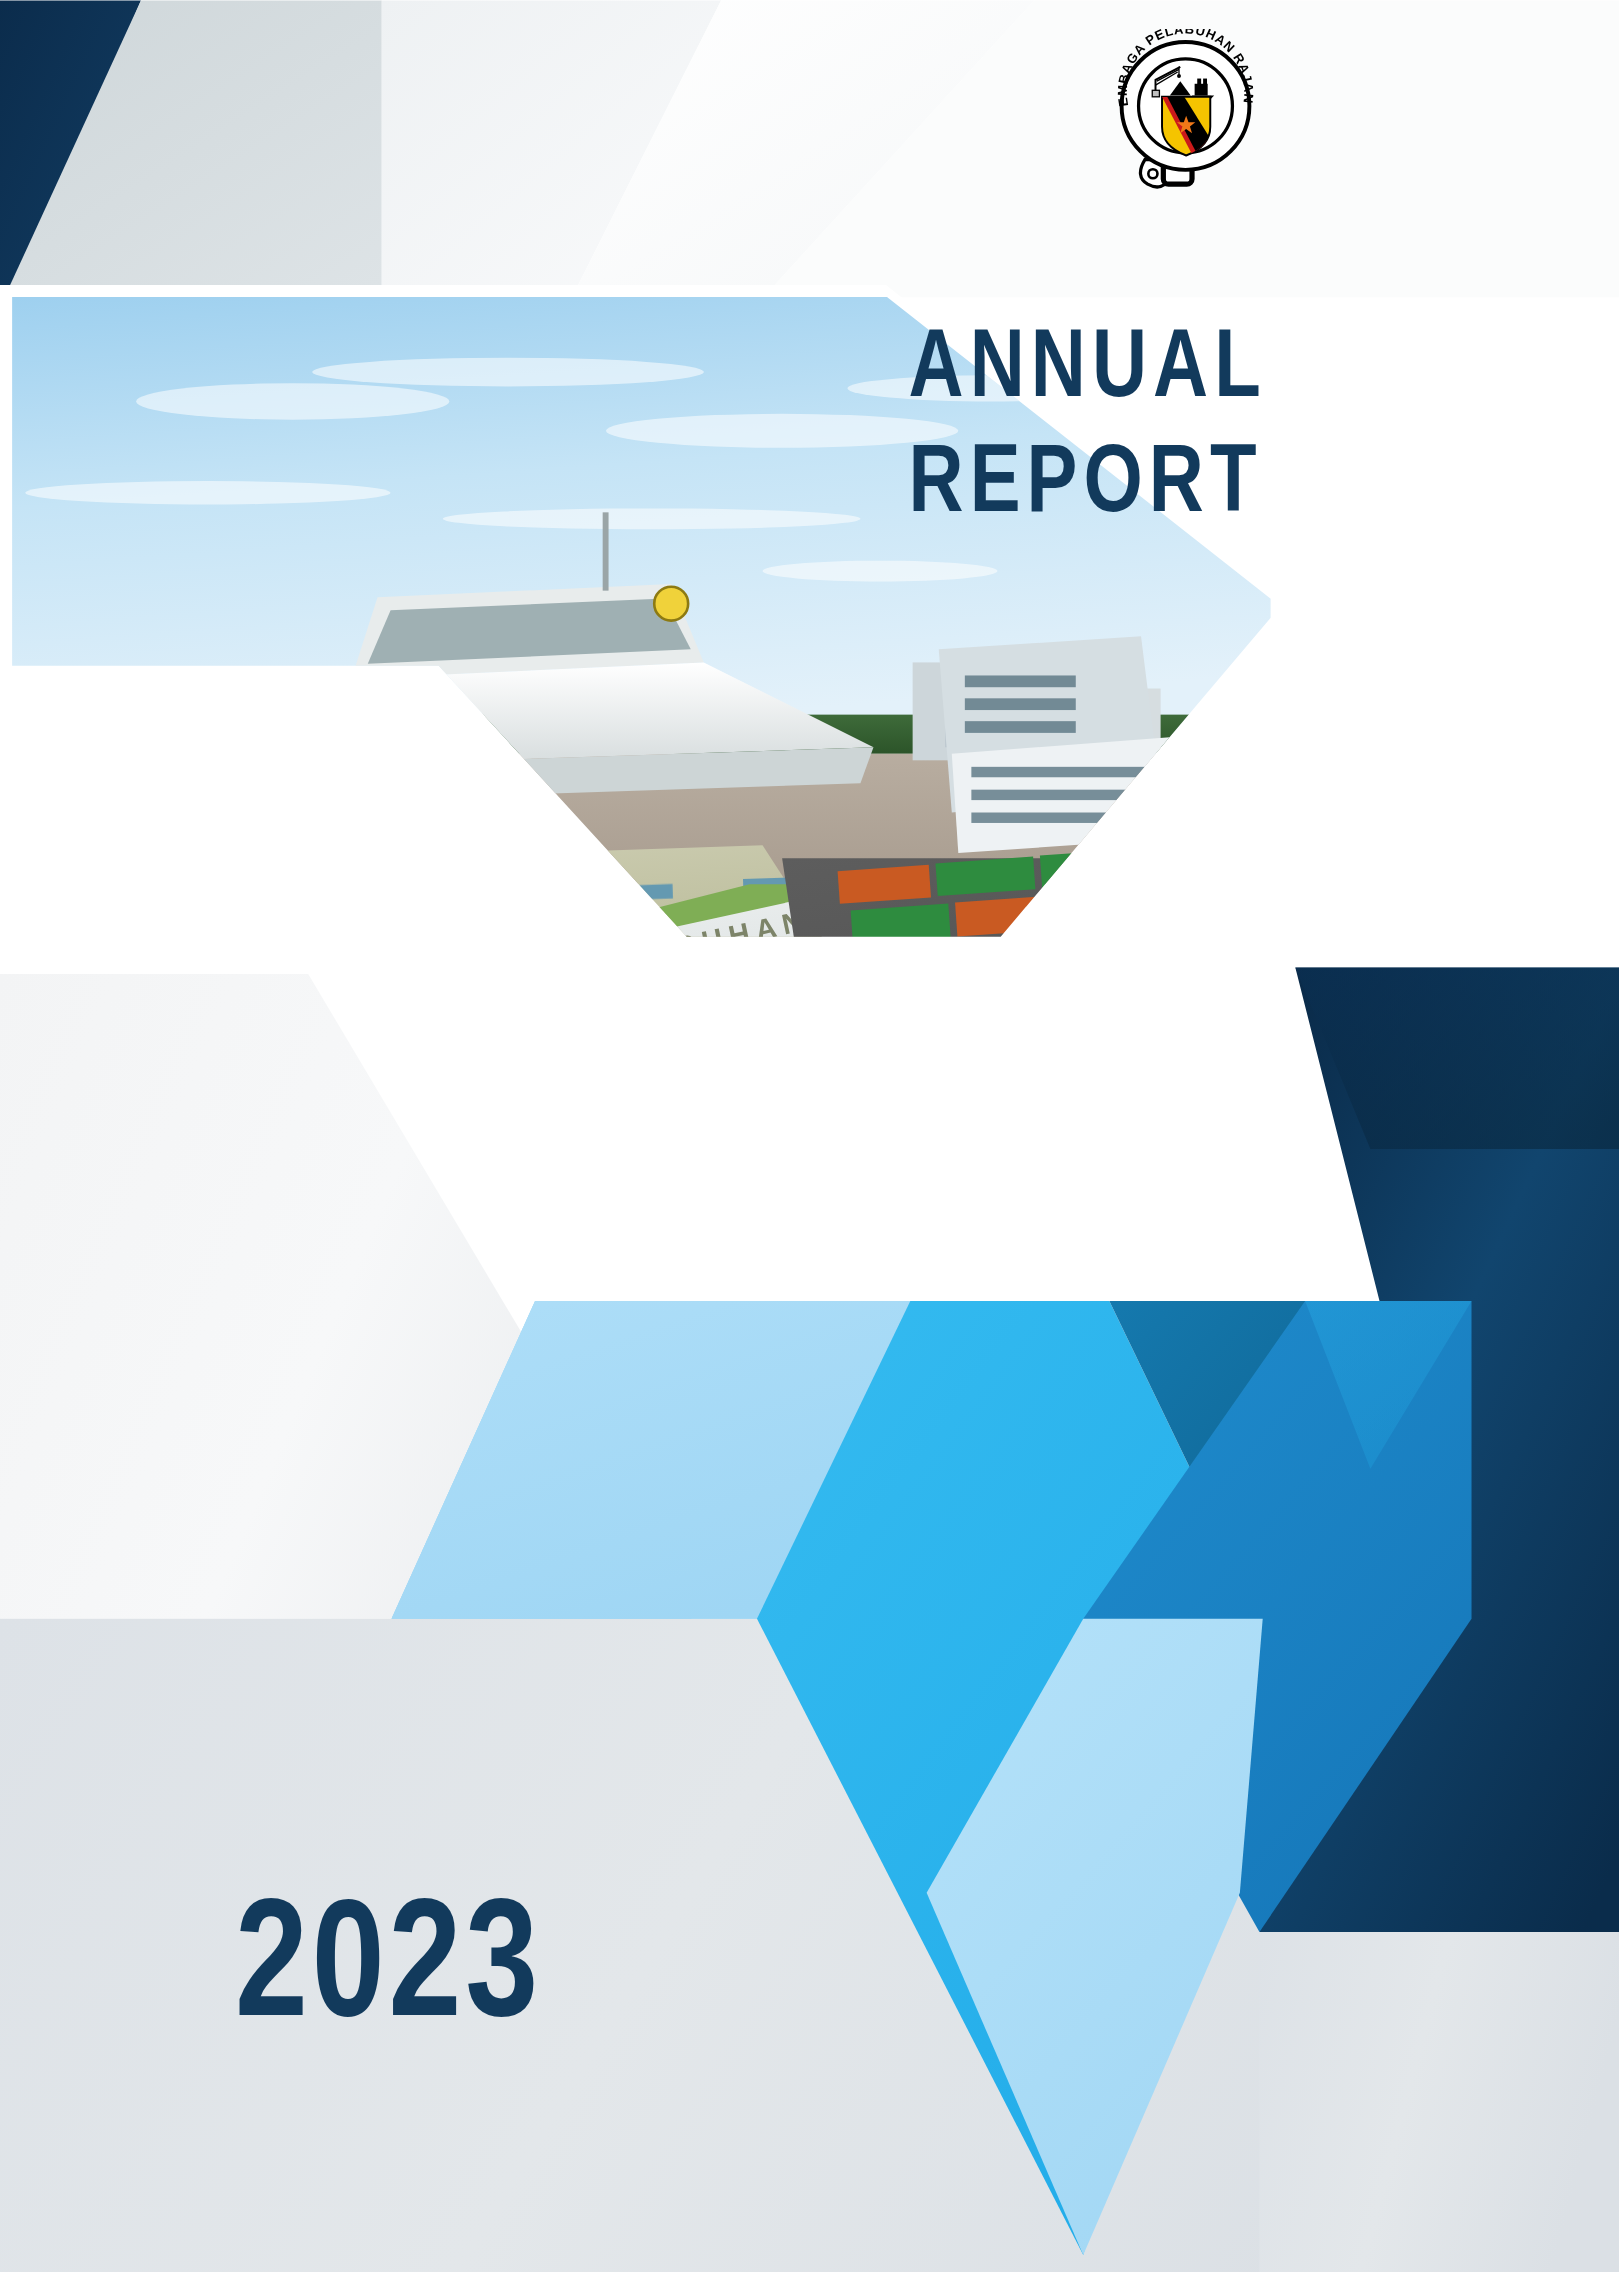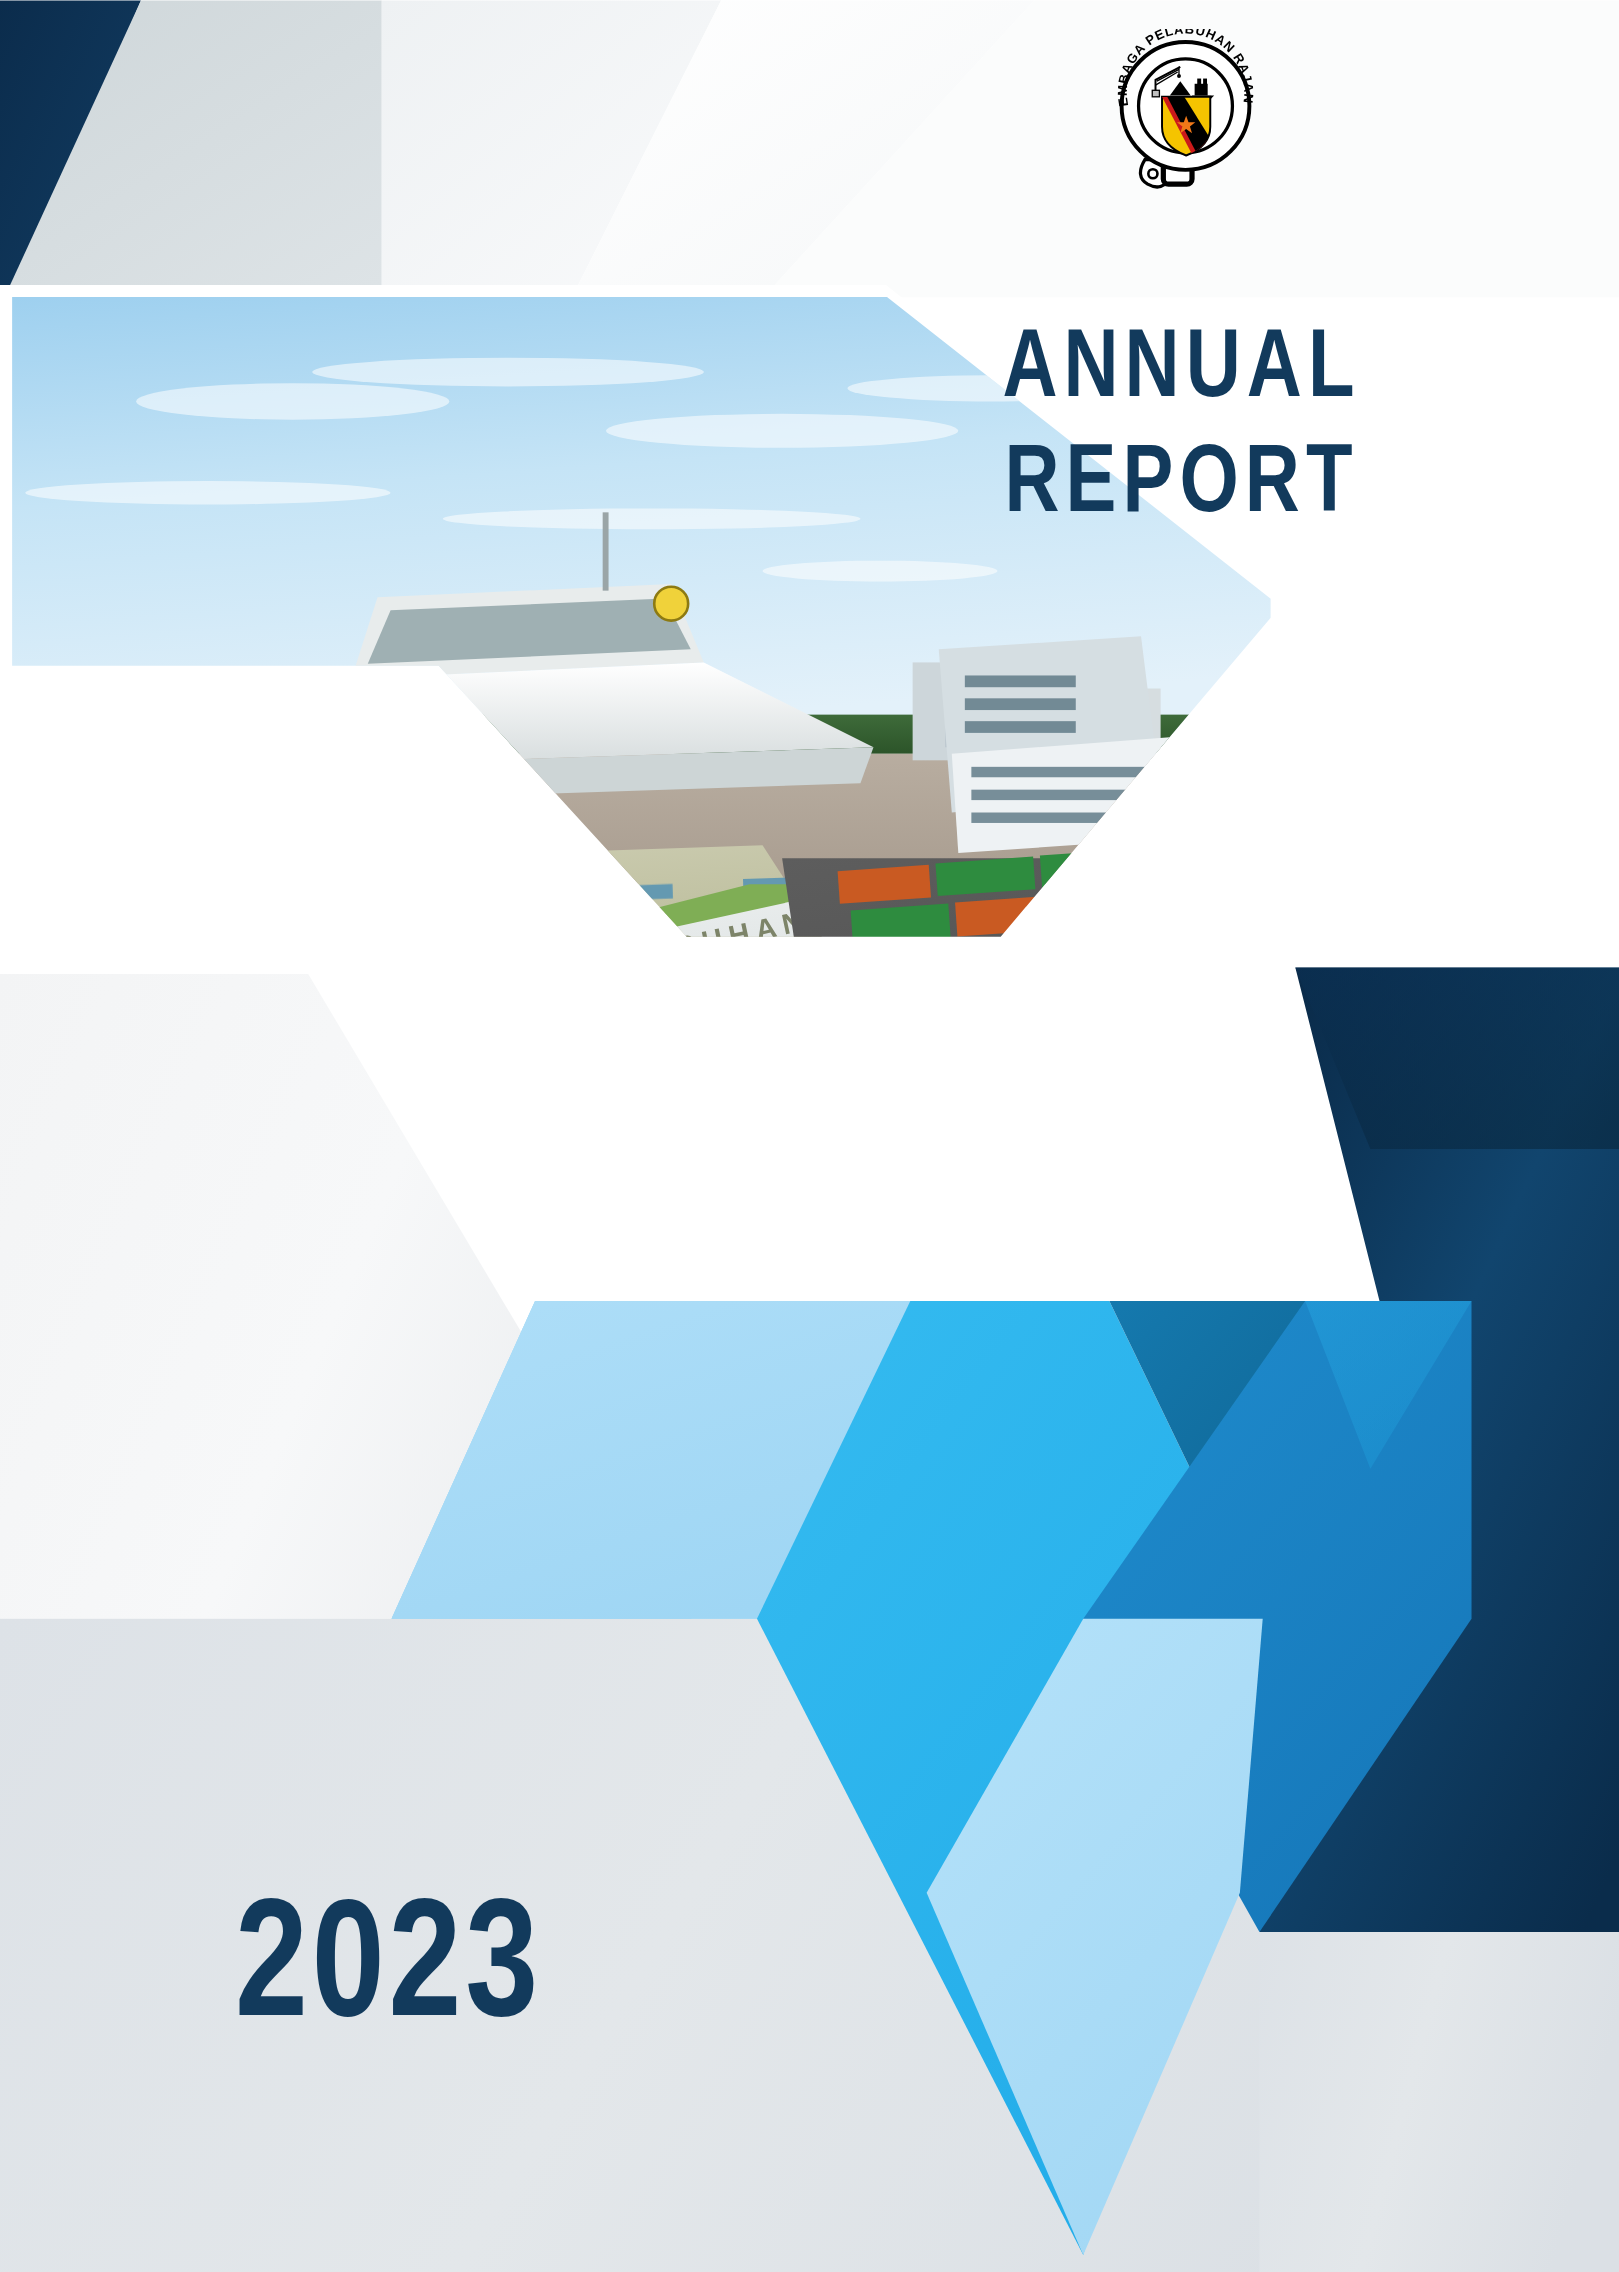--- a/index.html
+++ b/index.html
@@ -39,21 +39,20 @@
     left:1107px; top:29px;
     width:157px; height:163px;
   }
   .logo svg{display:block;width:157px;height:163px;}
 
   
   .headline{
     position:absolute;
     left:888px; top:313px;
     width:587px;
-    text-align:center;
     color:#123a5c;
     line-height:1.02;
   }
   .headline .ln{
     display:block;
     font-family:"Liberation Sans", sans-serif;
     font-size:82px;
     font-weight:700;
     letter-spacing:6.5px;
     transform:scaleX(0.93) scaleY(1.18);

